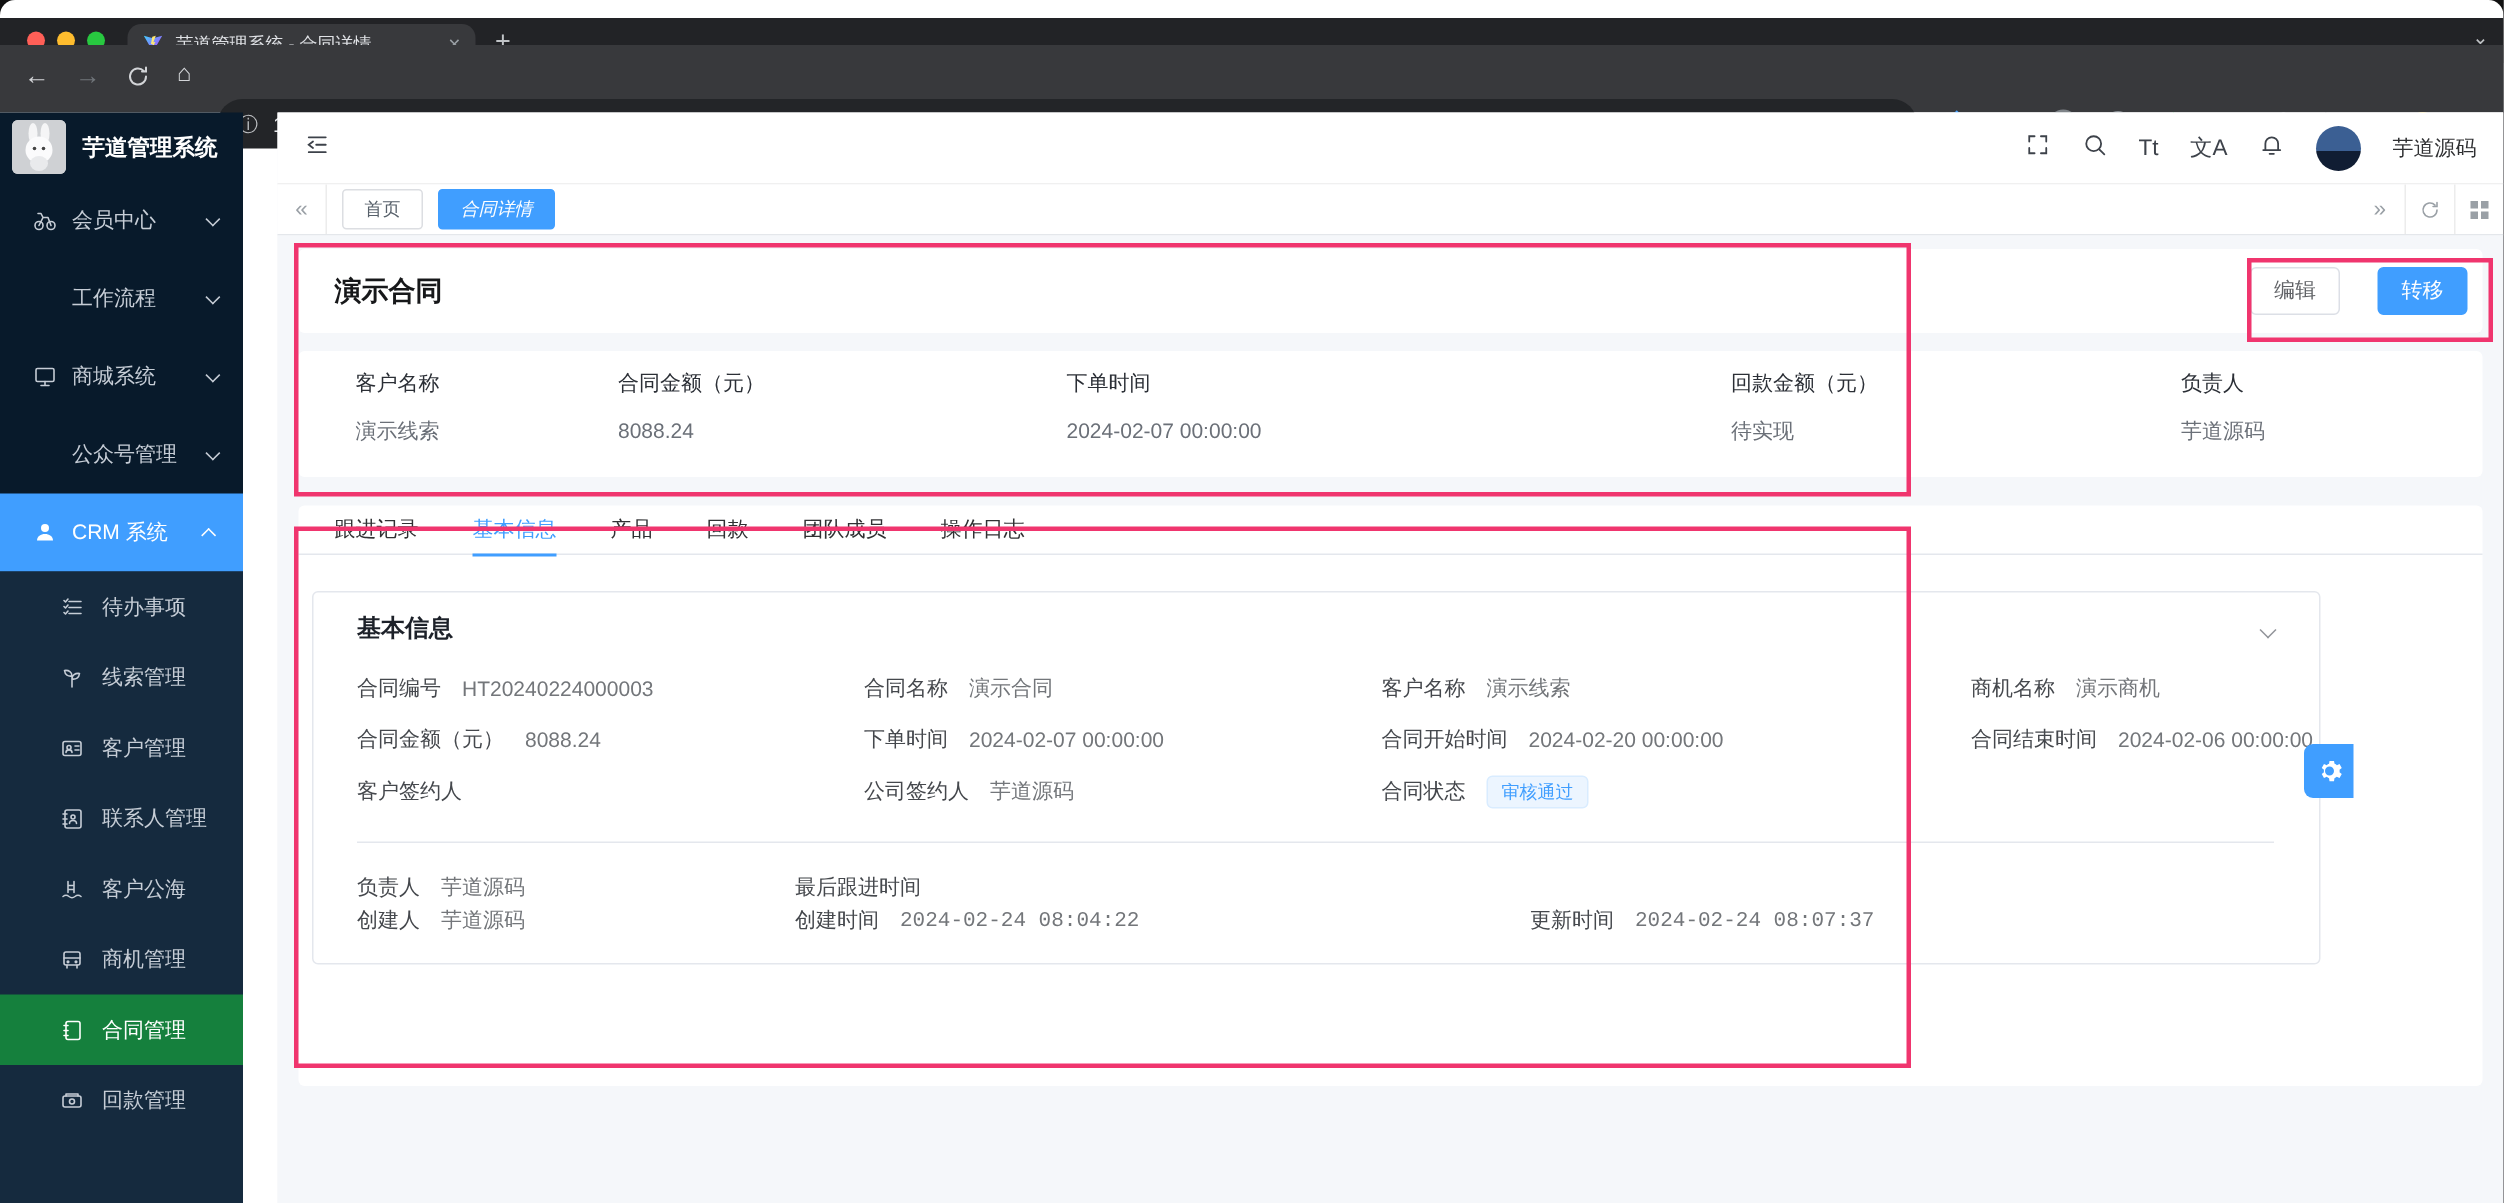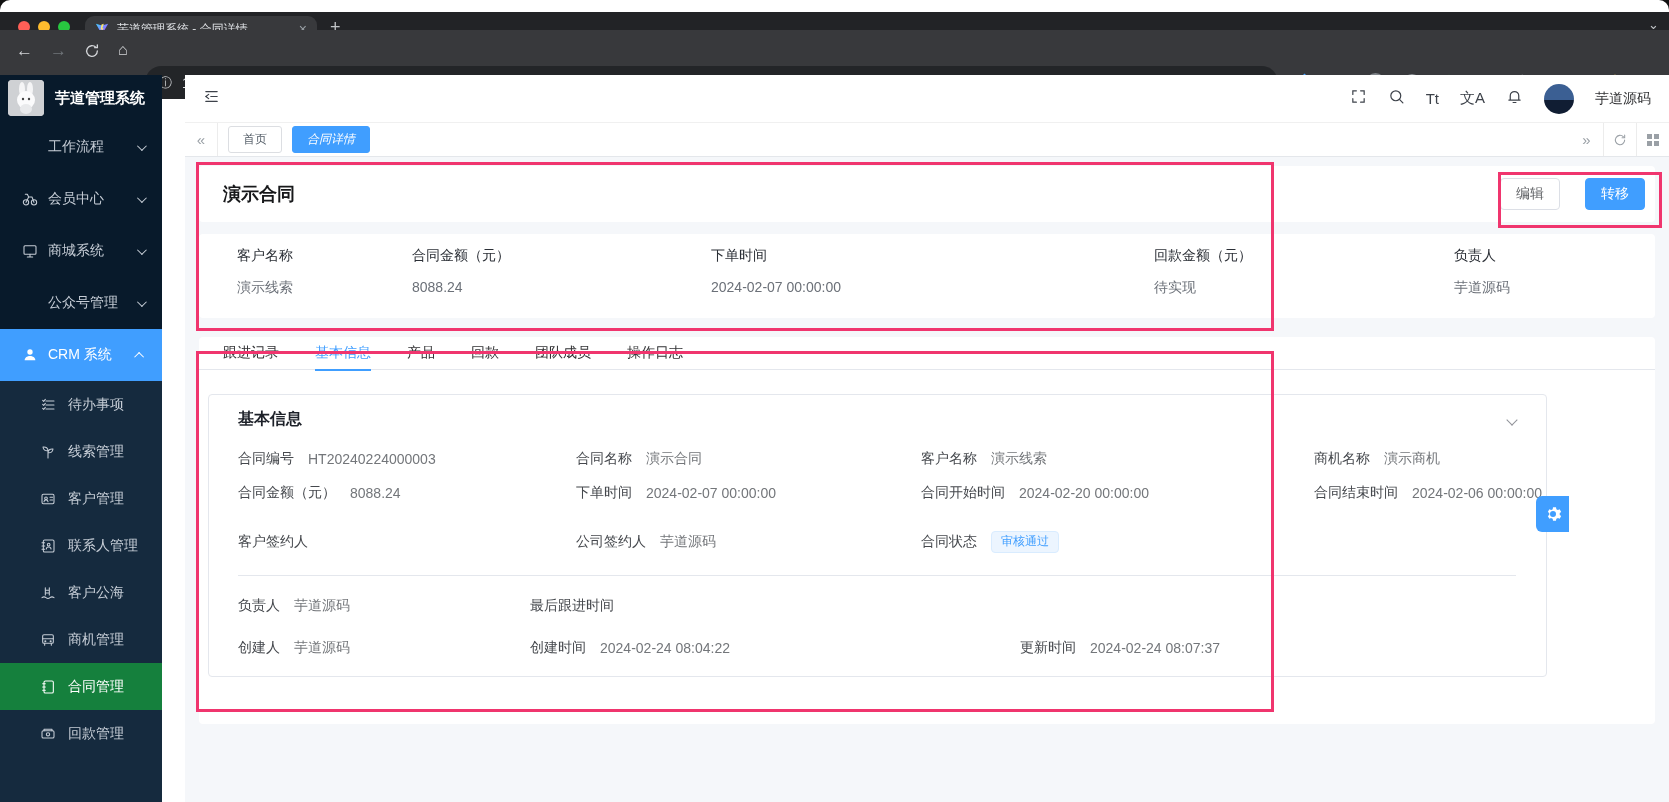--- a/index.html
+++ b/index.html
@@ -114,21 +114,21 @@
   .inner-box { margin:24px 108px 0 9px; border:1px solid #e4e7ed; border-radius:4px; padding:14px 30px 18px 29px; }
   .sec-head { display:flex; align-items:center; }
   .sec-title { font-size:16px; font-weight:bold; color:#1d2129; }
   .sec-chev { margin-left:auto; width:8px; height:8px; border-right:1.6px solid #909399; border-bottom:1.6px solid #909399; transform:rotate(45deg); }
   .grid4 { display:grid; grid-template-columns:319px 326px 374px 1fr; margin-top:19px;gap:19px; }
   .cell { display:flex; align-items:center; font-size:14px; min-height:20px; }
   .cell .c-label { color:#45484d; margin-right:14px; white-space:nowrap; }
   .cell .c-value { color:#73767a; white-space:nowrap; }
   .sec-divider { height:1px; background:#e4e7ed; margin:22px 0 20px 0; }
   .gridr1 { display:grid; grid-template-columns:292px 1fr; margin-top:19px; }
-  .gridr2 { display:grid; grid-template-columns:292px 490px 1fr; margin-top:22px; }
+  .gridr2 { display:grid; grid-template-columns:292px 490px 1fr; margin-top:2px;font-family:Liberation Mono, monospace; }
   .el-tag { display:inline-block; background:#ecf5ff; border:1px solid #d9ecff; color:#409eff; font-size:12px;
             padding:4px 9px; border-radius:4px; line-height:1; }
 
   .gear-float { position:absolute; left:1536px; top:496px; width:33px; height:36px; background:#409eff;
                 border-radius:6px 0 0 6px; display:flex; align-items:center; justify-content:center; cursor:pointer; }
   .gear-float svg { width:18px; height:18px; fill:#fff; }
 
   
   .anno { position:absolute; border:3px solid #f0356e; pointer-events:none; z-index:50; }
   .anno1 { left:196px; top:162px; width:1078px; height:169px; }
@@ -239,33 +239,33 @@
             <circle cx="18" cy="20" r="9" fill="#fbfbfc"></circle>
             <circle cx="15" cy="19" r="1.2" fill="#444"></circle>
               <circle cx="21" cy="19" r="1.2" fill="#444"></circle>
             <ellipse cx="18" cy="29" rx="6" ry="5" fill="#e9eaec"></ellipse>
             </svg>
         </span>
         <span class="logo-title">芋道管理系统</span>
       </div>
 
       <div class="m-item">
-        <span class="mi-ico"></span>
-        <span class="lbl">工作流程</span>
-        <span class="chev down"></span>
-      </div>
-      <div class="m-item">
         <span class="mi-ico">
           <svg viewBox="0 0 24 24">
               <circle cx="6" cy="17" r="4"></circle>
               <circle cx="18" cy="17" r="4"></circle>
               <path d="M6 17l4-8h5l3 8M10 9L8 5H5"></path>
             </svg>
         </span>
         <span class="lbl">会员中心</span>
+        <span class="chev down"></span>
+      </div>
+      <div class="m-item">
+        <span class="mi-ico"></span>
+        <span class="lbl">工作流程</span>
         <span class="chev down"></span>
       </div>
       <div class="m-item">
         <span class="mi-ico">
           <svg viewBox="0 0 24 24">
               <rect x="3" y="4" width="18" height="13" rx="1.5"></rect>
               <path d="M8 21h8M12 17v4"></path>
             </svg>
         </span>
         <span class="lbl">商城系统</span>
@@ -499,21 +499,21 @@
                 </div>
               <div class="cell">
                   <span class="c-label">合同开始时间</span>
                   <span class="c-value">2024-02-20 00:00:00</span>
                 </div>
               <div class="cell">
                   <span class="c-label">合同结束时间</span>
                   <span class="c-value">2024-02-06 00:00:00</span>
                 </div>
             </div>
-            <div class="grid4" style="margin-top:28px;font-family:Liberation Mono, monospace;">
+            <div class="grid4" style="margin-top:14px;">
               <div class="cell">
                   <span class="c-label">客户签约人</span>
                   <span class="c-value"></span>
                 </div>
               <div class="cell">
                   <span class="c-label">公司签约人</span>
                   <span class="c-value">芋道源码</span>
                 </div>
               <div class="cell">
                   <span class="c-label">合同状态</span>

